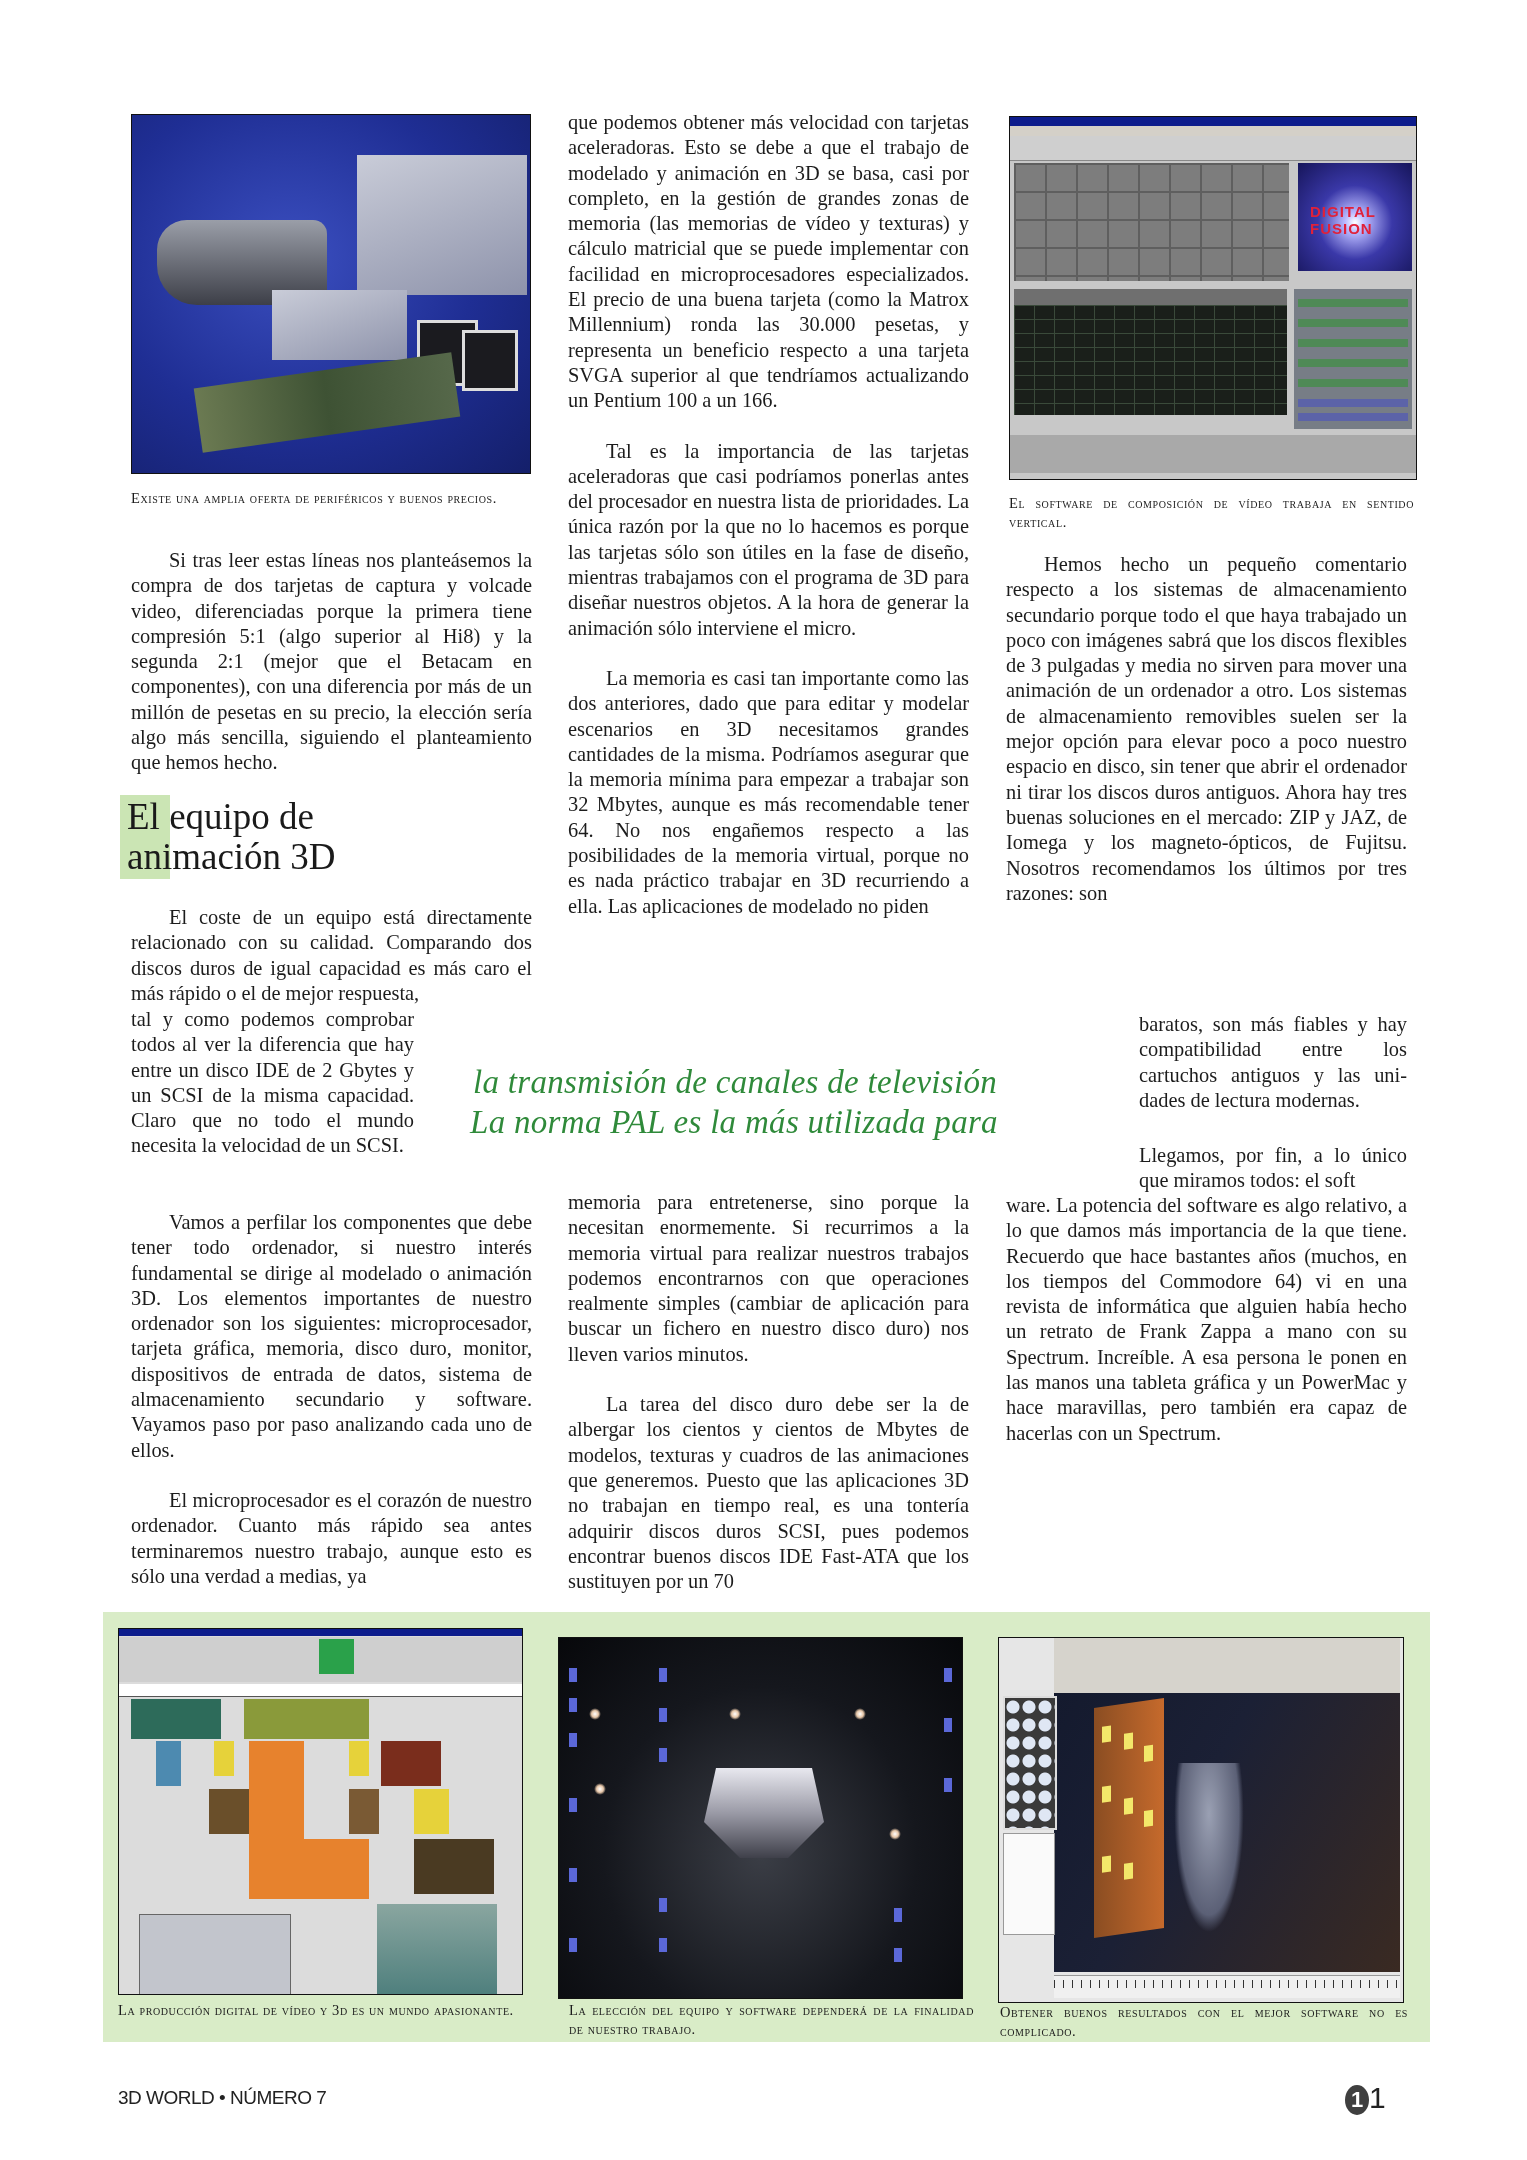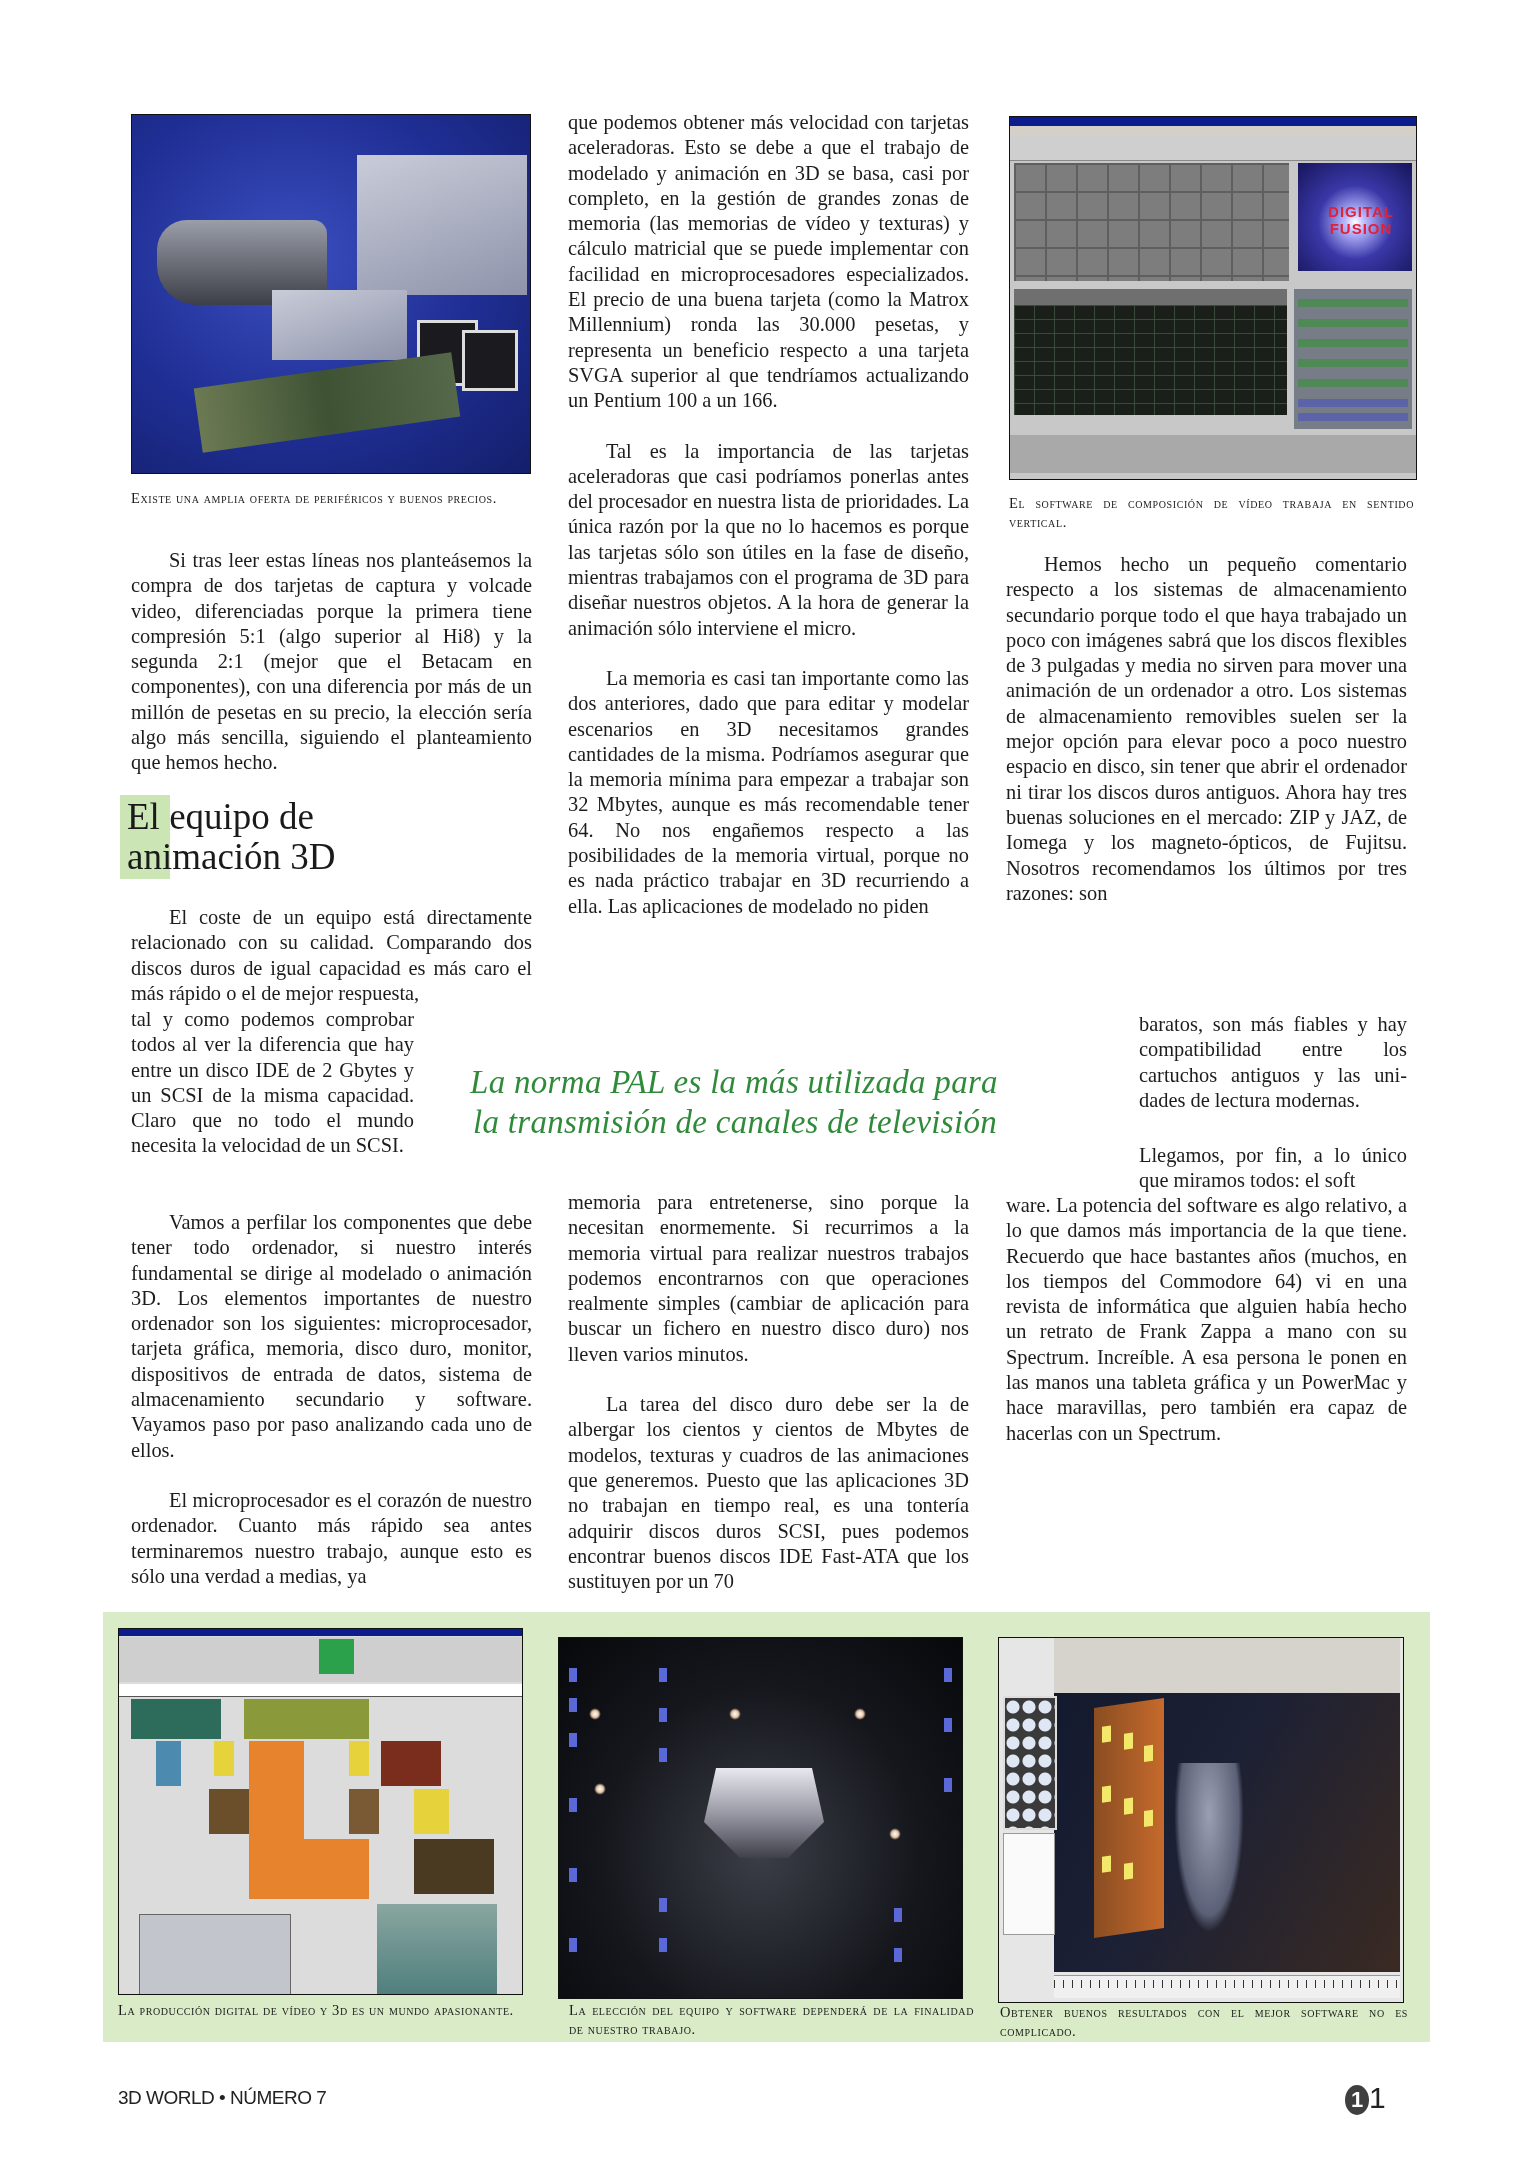--- a/index.html
+++ b/index.html
@@ -34,21 +34,21 @@
   .ph-fusion { background:#c8c8c8; }
   .ph-fusion .titlebar { position:absolute; left:0; right:0; top:0; height:9px; background:#0d1c8c; }
   .ph-fusion .menubar { position:absolute; left:0; right:0; top:9px; height:10px; background:#d4d0c8; }
   .ph-fusion .toolbar { position:absolute; left:0; right:0; top:19px; height:24px; background:#cfcfcf; border-bottom:1px solid #888; }
   .ph-fusion .grid { position:absolute; left:4px; top:46px; width:223px; height:112px;
      background-color:#7d7d7d;
      background-image: linear-gradient(#5f5f5f 2px, transparent 2px), linear-gradient(90deg,#5f5f5f 2px, transparent 2px);
      background-size: 31px 28px; }
   .ph-fusion .logo { position:absolute; left:233px; top:46px; width:99px; height:108px;
      background: radial-gradient(circle at 50% 55%, #ffffff 0%, #b9b9ff 12%, #3a38a8 45%, #16155a 100%); }
-  .ph-fusion .logo span { position:absolute; left:12px; right:0; top:40px; text-align:center; color:#e0213a; font: bold 15px "Liberation Sans", sans-serif; letter-spacing:1px; }
+  .ph-fusion .logo span { position:absolute; left:12px; right:0; top:40px; text-align:left; color:#e0213a; font: bold 15px "Liberation Sans", sans-serif; letter-spacing:1px; }
   .ph-fusion .graph { position:absolute; left:4px; top:164px; width:222px; height:100px;
      background-color:#1a1f1a;
      background-image: linear-gradient(#3a4a3a 1px, transparent 1px), linear-gradient(90deg,#3a4a3a 1px, transparent 1px);
      background-size: 20px 14px; border-top: 16px solid #6f6f6f; }
   .ph-fusion .panel { position:absolute; left:231px; top:158px; width:102px; height:145px; background:#777d86; }
   .ph-fusion .panel i { position:absolute; left:4px; right:4px; height:8px; background:#4f8a56; }
   .ph-fusion .transport { position:absolute; left:0; right:0; top:282px; height:26px; background:#a9a9a9; }
 
   
   .ph-production { background:#dcdcdc; }
@@ -112,22 +112,22 @@
   <p>El microprocesador es el corazón de nuestro ordenador. Cuanto más rápido sea antes terminaremos nuestro trabajo, aun­que esto es sólo una verdad a medias, ya</p>
 </div>
 
 <div class="abs body-text" style="left:568px; top:110px; width:401px;">
   <p class="noindent">que podemos obtener más velocidad con tarjetas aceleradoras. Esto se debe a que el trabajo de modelado y animación en 3D se basa, casi por completo, en la gestión de grandes zonas de memoria (las memorias de vídeo y texturas) y cálculo matricial que se puede implementar con facilidad en microprocesadores especializados. El pre­cio de una buena tarjeta (como la Matrox Millennium) ronda las 30.000 pesetas, y representa un beneficio respecto a una tar­jeta SVGA superior al que tendríamos actualizando un Pentium 100 a un 166.</p>
   <p>Tal es la importancia de las tarjetas aceleradoras que casi podríamos ponerlas antes del procesador en nuestra lista de prioridades. La única razón por la que no lo hacemos es porque las tarjetas sólo son úti­les en la fase de diseño, mientras trabaja­mos con el programa de 3D para diseñar nuestros objetos. A la hora de generar la animación sólo interviene el micro.</p>
   <p>La memoria es casi tan importante como las dos anteriores, dado que para edi­tar y modelar escenarios en 3D necesita­mos grandes cantidades de la misma. Podríamos asegurar que la memoria míni­ma para empezar a trabajar son 32 Mbytes, aunque es más recomendable tener 64. No nos engañemos respecto a las posibilidades de la memoria virtual, porque no es nada práctico trabajar en 3D recurriendo a ella. Las aplicaciones de modelado no piden</p>
 </div>
 
 <div class="abs pullquote" style="left:470px; top:1062px; width:620px;">
+  <div style="padding-left:3px;">la transmisión de canales de televisión</div>
   <div>La norma PAL es la más utilizada para</div>
-  <div style="padding-left:3px;">la transmisión de canales de televisión</div>
 </div>
 
 <div class="abs body-text" style="left:568px; top:1190px; width:401px;">
   <p class="noindent">memoria para entretenerse, sino porque la necesitan enormemente. Si recurrimos a la memoria virtual para realizar nuestros tra­bajos podemos encontrarnos con que ope­raciones realmente simples (cambiar de aplicación para buscar un fichero en nues­tro disco duro) nos lleven varios minutos.</p>
   <p>La tarea del disco duro debe ser la de albergar los cientos y cientos de Mbytes de modelos, texturas y cuadros de las anima­ciones que generemos. Puesto que las apli­caciones 3D no trabajan en tiempo real, es una tontería adquirir discos duros SCSI, pues podemos encontrar buenos discos IDE Fast-ATA que los sustituyen por un 70</p>
 </div>
 
 <div class="abs photo ph-fusion" style="left:1009px; top:116px; width:408px; height:364px;">
   <div class="titlebar"></div>
   <div class="menubar"></div>

